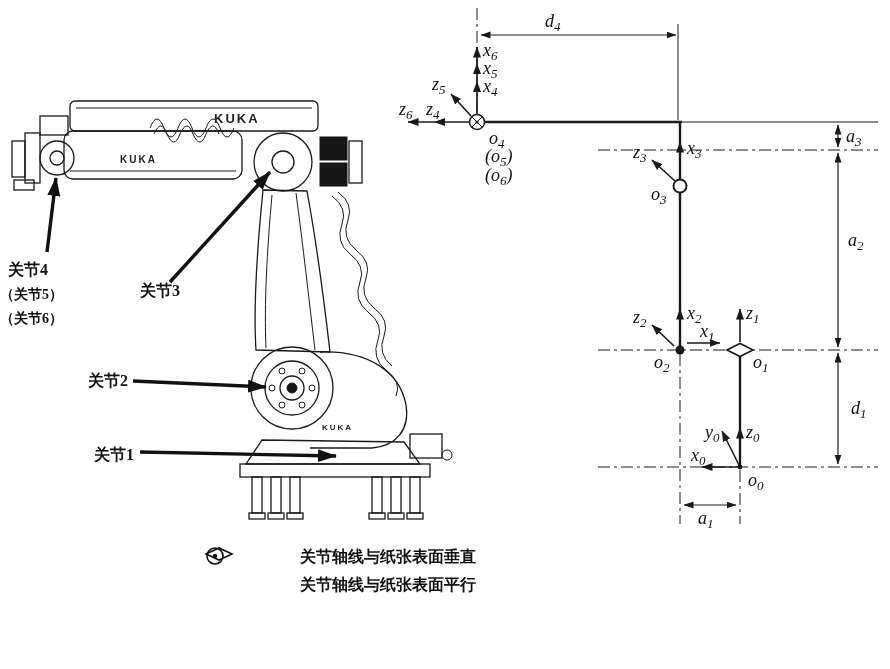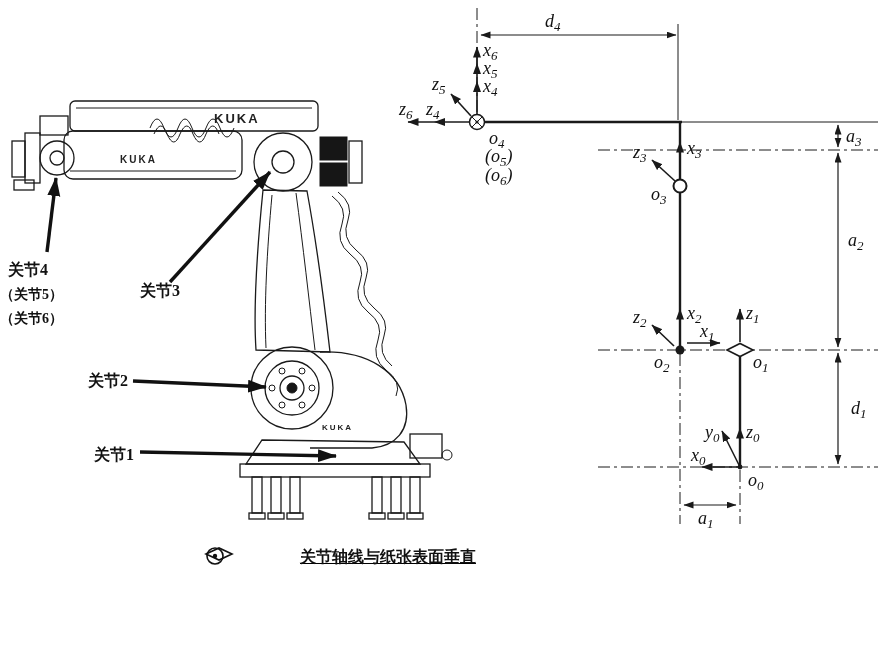--- a/index.html
+++ b/index.html
@@ -19,21 +19,21 @@
   .callout { stroke:#111; fill:none; stroke-width:3.4; }
   .dark { fill:#161616; stroke:#161616; }
 
   text.math { font-family:"Liberation Serif", serif; font-style:italic; font-size:18px; fill:#111; }
   text.math tspan.sub { font-size:13px; }
   text.cjk  { font-family:"Liberation Serif","DejaVu Sans", serif; font-weight:bold; font-size:16px; fill:#111; }
   text.cjk.small { font-size:14px; }
   text.brand { font-family:"Liberation Sans", sans-serif; font-weight:bold; fill:#222; letter-spacing:2px; }
 
   .legend { position:absolute; left:204px; top:545px; width:684px; }
-  .legend-row { display:flex; align-items:flex-start; margin-bottom:4px;text-decoration:underline; }
+  .legend-row { display:flex; align-items:flex-start; margin-bottom:4px; }
   .legend-sym { width:36px; flex:none; display:flex; justify-content:center; padding-top:2px; }
   .legend-text { font-family:"Liberation Serif","DejaVu Sans", serif; font-weight:bold;
                  font-size:16px; color:#111; line-height:1.5; }
   .lt-indent { margin-left:60px; }
 </style>
 </head>
 <body>
 
 <div class="canvas">
 
@@ -243,16 +243,17 @@
           </svg>
     </span>
     <span class="legend-text lt-indent">关节轴线与纸张表面垂直</span>
   </div>
   <div class="legend-row">
     <span class="legend-sym">
       <svg width="30" height="18">
             <polygon points="2,9 15,3 28,9 15,15" fill="none" stroke="#111" stroke-width="1.6"></polygon>
           </svg>
     </span>
+    <span class="legend-text lt-indent">关节轴线与纸张表面平行</span>
   </div>
 </div>
 
 </div>
 
 </body></html>

